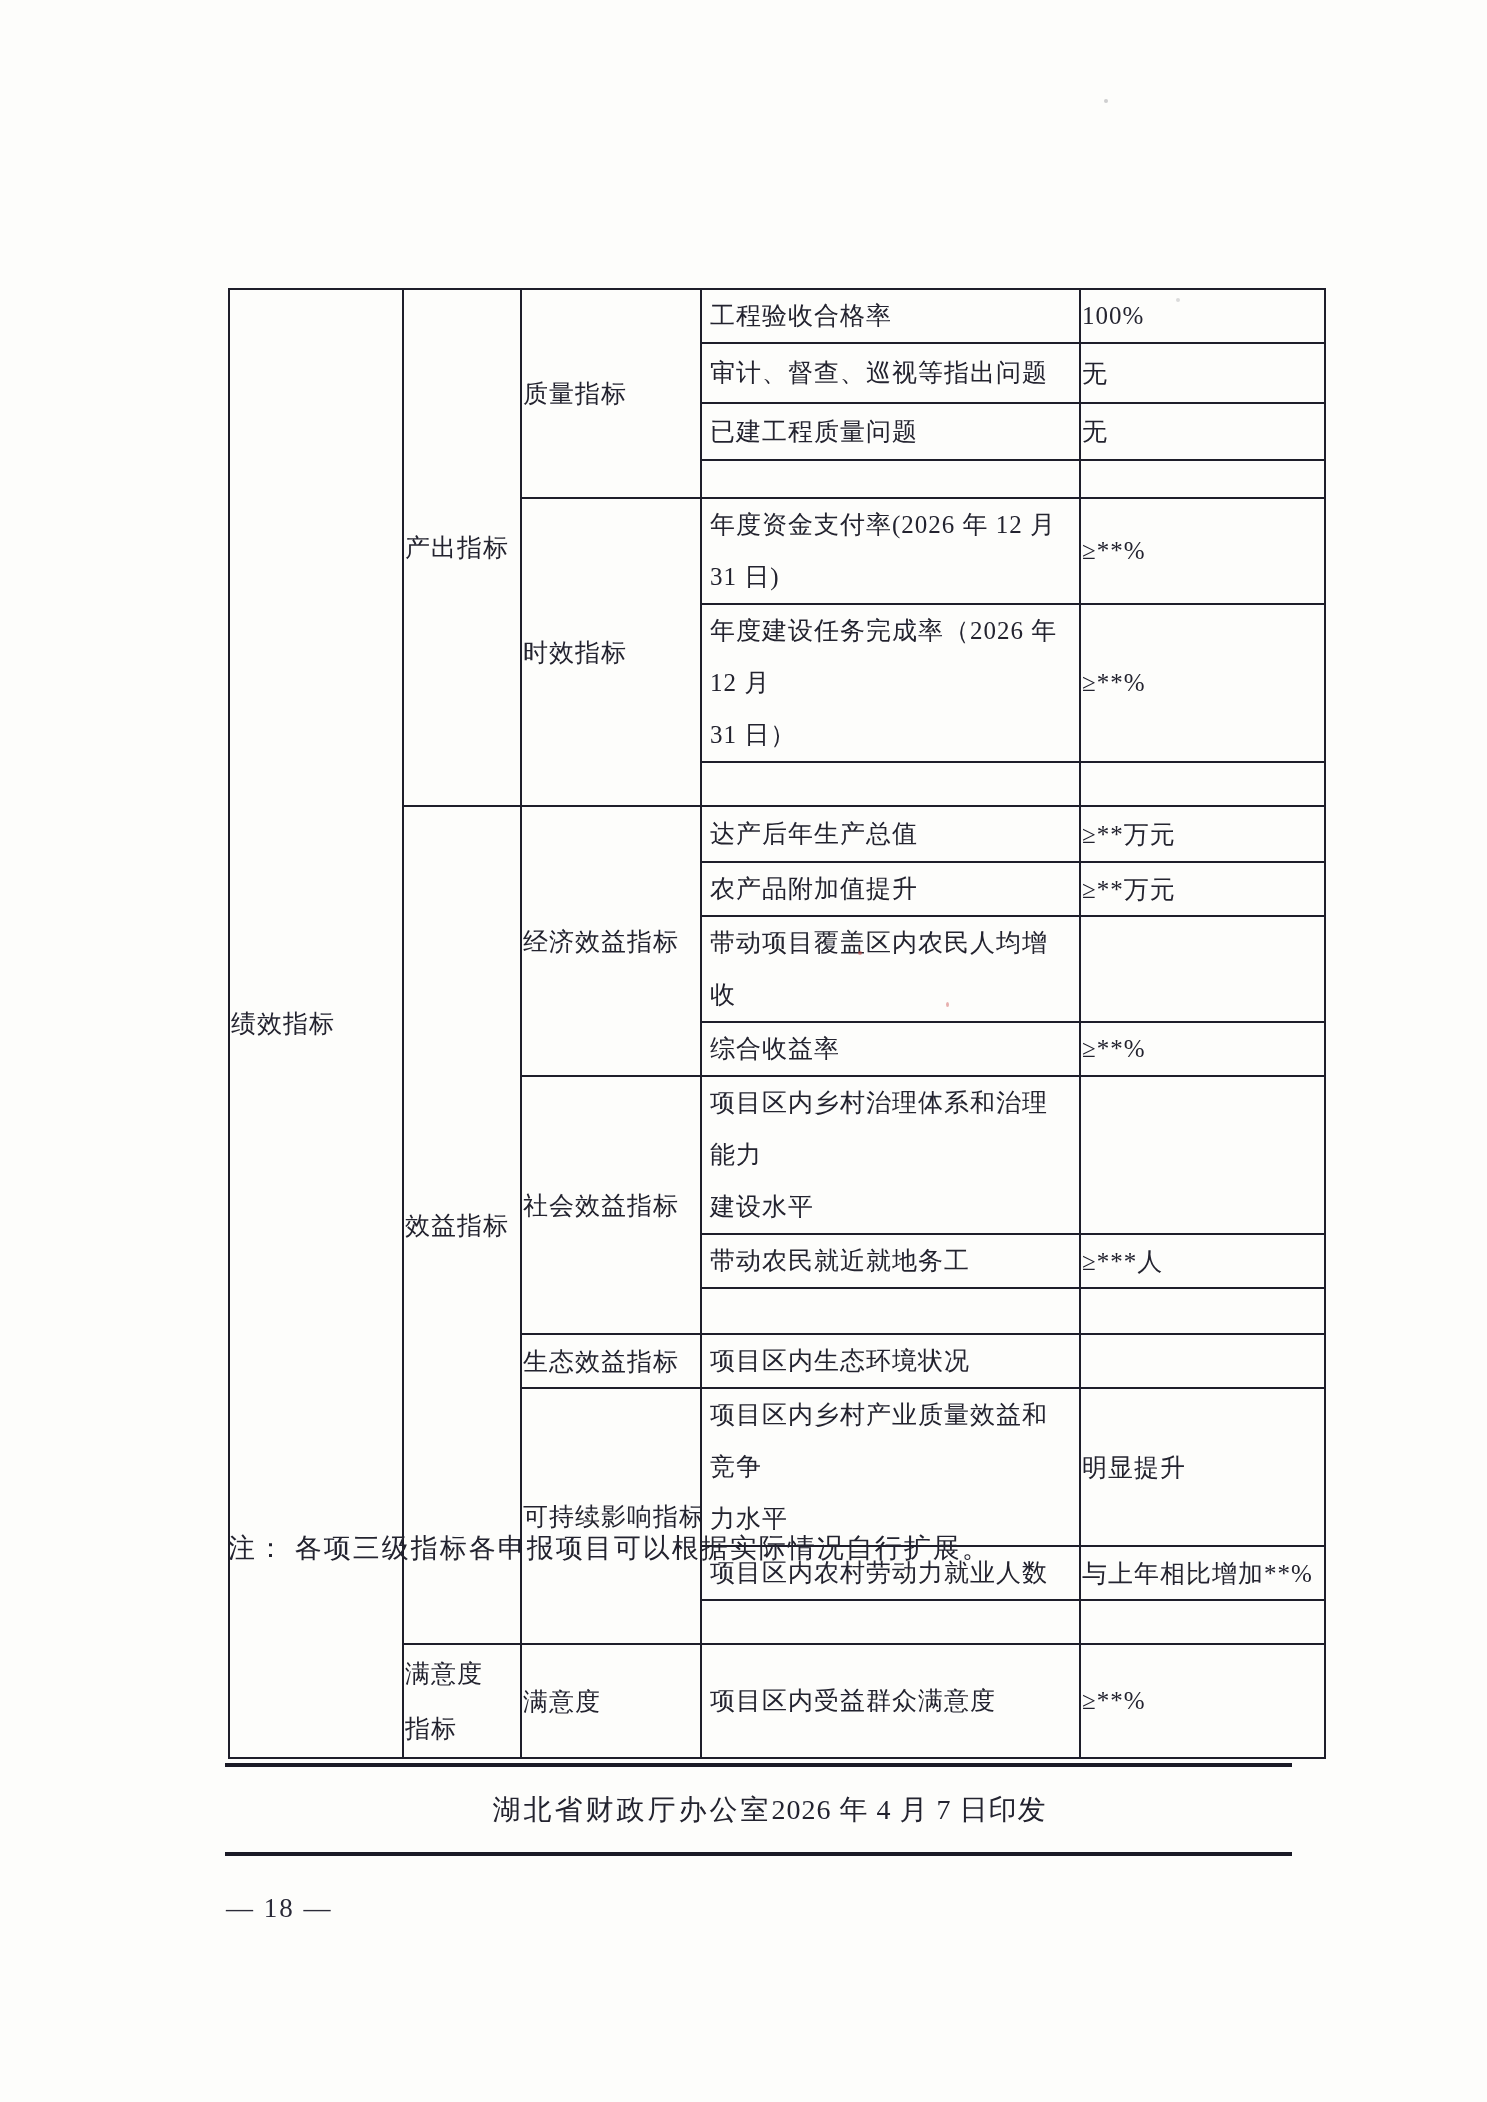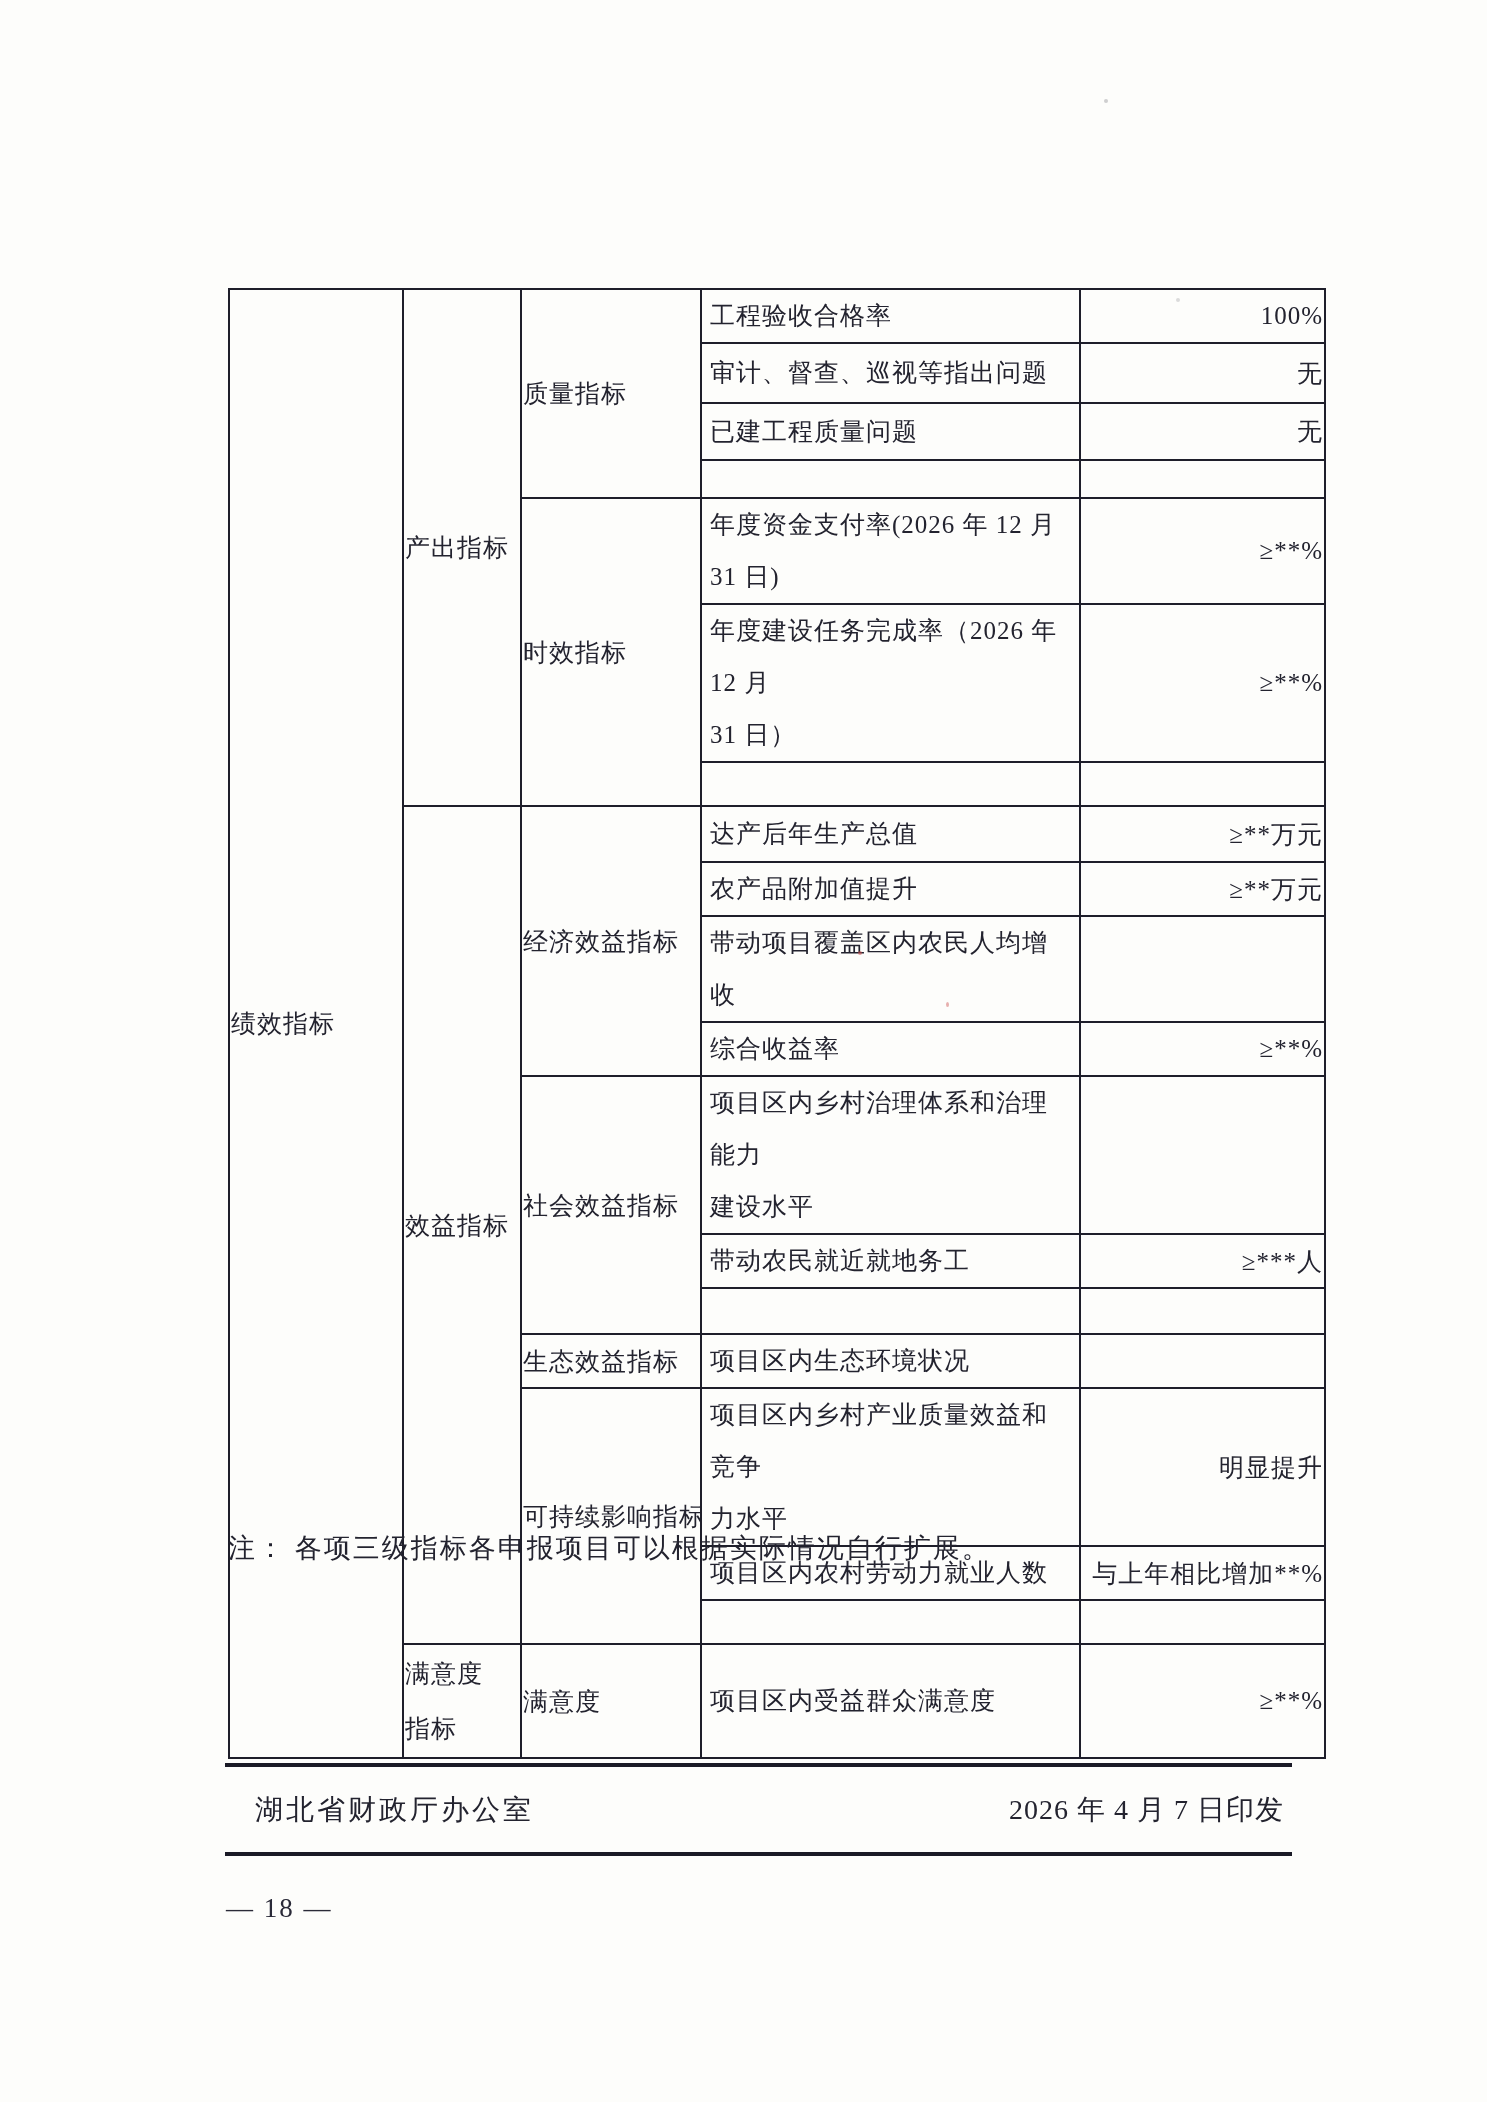--- a/index.html
+++ b/index.html
@@ -23,21 +23,21 @@
     border:2px solid #1e1e2a;
     font-size:25px;
     letter-spacing:1px;
     vertical-align:middle;
     overflow:hidden;
   }
   td.c1 { width:170px; text-align:left; }
   td.c2 { width:114px; text-align:left; white-space:pre-line; line-height:2.2; }
   td.c3 { width:176px; text-align:left; white-space:nowrap; letter-spacing:0.5px; }
   td.c4 { width:363px; text-align:left; padding:0 6px 0 8px; white-space:pre-line; line-height:52px; letter-spacing:0.5px; }
-  td.c5 { width:241px; text-align:right; white-space:nowrap; font-size:24px;margin-top:44px; }
+  td.c5 { width:241px; text-align:left; white-space:nowrap; font-size:24px;margin-top:44px; }
   tr.r1{height:52px}  tr.r2{height:60px}  tr.r3{height:57px}  tr.r4{height:38px}
   tr.r5{height:60px}  tr.r6{height:100px} tr.r7{height:44px}  tr.r8{height:56px}
   tr.r9{height:53px}  tr.r10{height:53px} tr.r11{height:53px} tr.r12{height:104px}
   tr.r13{height:53px} tr.r14{height:46px} tr.r15{height:53px} tr.r16{height:104px}
   tr.r17{height:53px} tr.r18{height:44px} tr.r19{height:110px}
   
   .note {
     position:absolute; left:228px; top:1530px;
     font-size:27px; letter-spacing:2px;
   }
@@ -52,21 +52,21 @@
   }
   .disclosure .val { letter-spacing:3px; margin-left:6px; }
   .rule {
     position:absolute; left:225px; width:1067px; height:4px;
     background:#1a1a26;
   }
   .rule-top { top:1763px; }
   .rule-bottom { top:1852px; }
   .colophon-row {
     position:absolute; left:225px; top:1767px; width:1067px; height:85px;
-    display:flex; align-items:center; justify-content:space-between;
+    display:flex; align-items:center; justify-content:center;
     font-size:28px;
   }
   .issuer { margin-left:30px; letter-spacing:3px; }
   .issue-date { margin-right:8px; letter-spacing:1px; }
   .page-num {
     position:absolute; left:226px; top:1893px;
     font-size:27px; letter-spacing:2px; color:#2a2a38;
   }
   
   .speck { position:absolute; width:4px; height:4px; border-radius:50%; }

